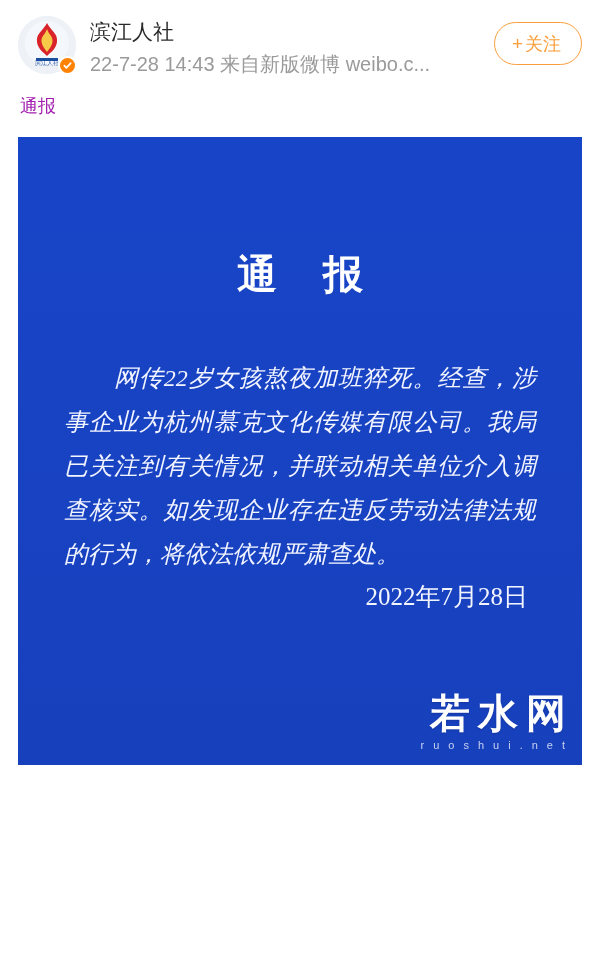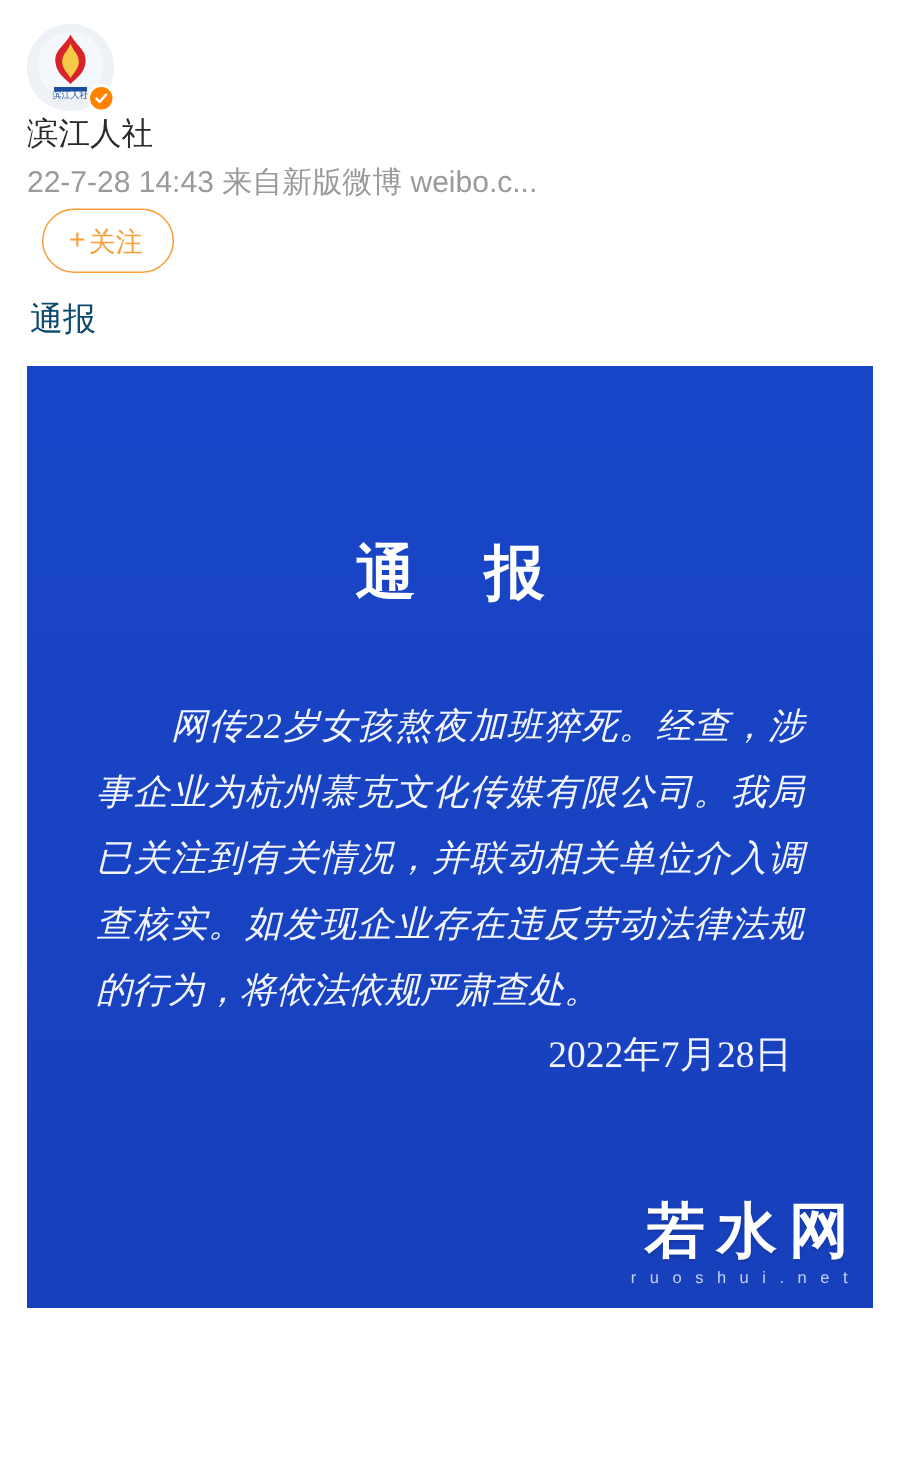--- a/index.html
+++ b/index.html
@@ -15,21 +15,20 @@
     overflow: hidden;
     position: relative;
   }
 
   
   .post-header {
     display: flex;
     align-items: flex-start;
     padding: 16px 18px 6px 18px;
     box-sizing: border-box;
-    flex-direction: column;
   }
   .avatar-wrap {
     position: relative;
     width: 58px;
     height: 58px;
     flex: 0 0 58px;
     margin-right: 14px;
   }
   .avatar {
     width: 58px;
@@ -99,23 +98,23 @@
   }
   .follow-btn .plus {
     font-size: 19px;
     margin-right: 2px;
     line-height: 1;
   }
 
   
   .post-text {
     padding: 10px 20px 16px 20px;
-    font-size: 22px;
+    font-size: 18px;
     line-height: 30px;
-    color: #0c4a6e;
+    color: #a21caf;
   }
 
   
   .image-card {
     margin: 0 18px;
     background: #1442c4;
     background: linear-gradient(180deg, #1845c8 0%, #1740bc 100%);
     height: 628px;
     box-sizing: border-box;
     position: relative;

